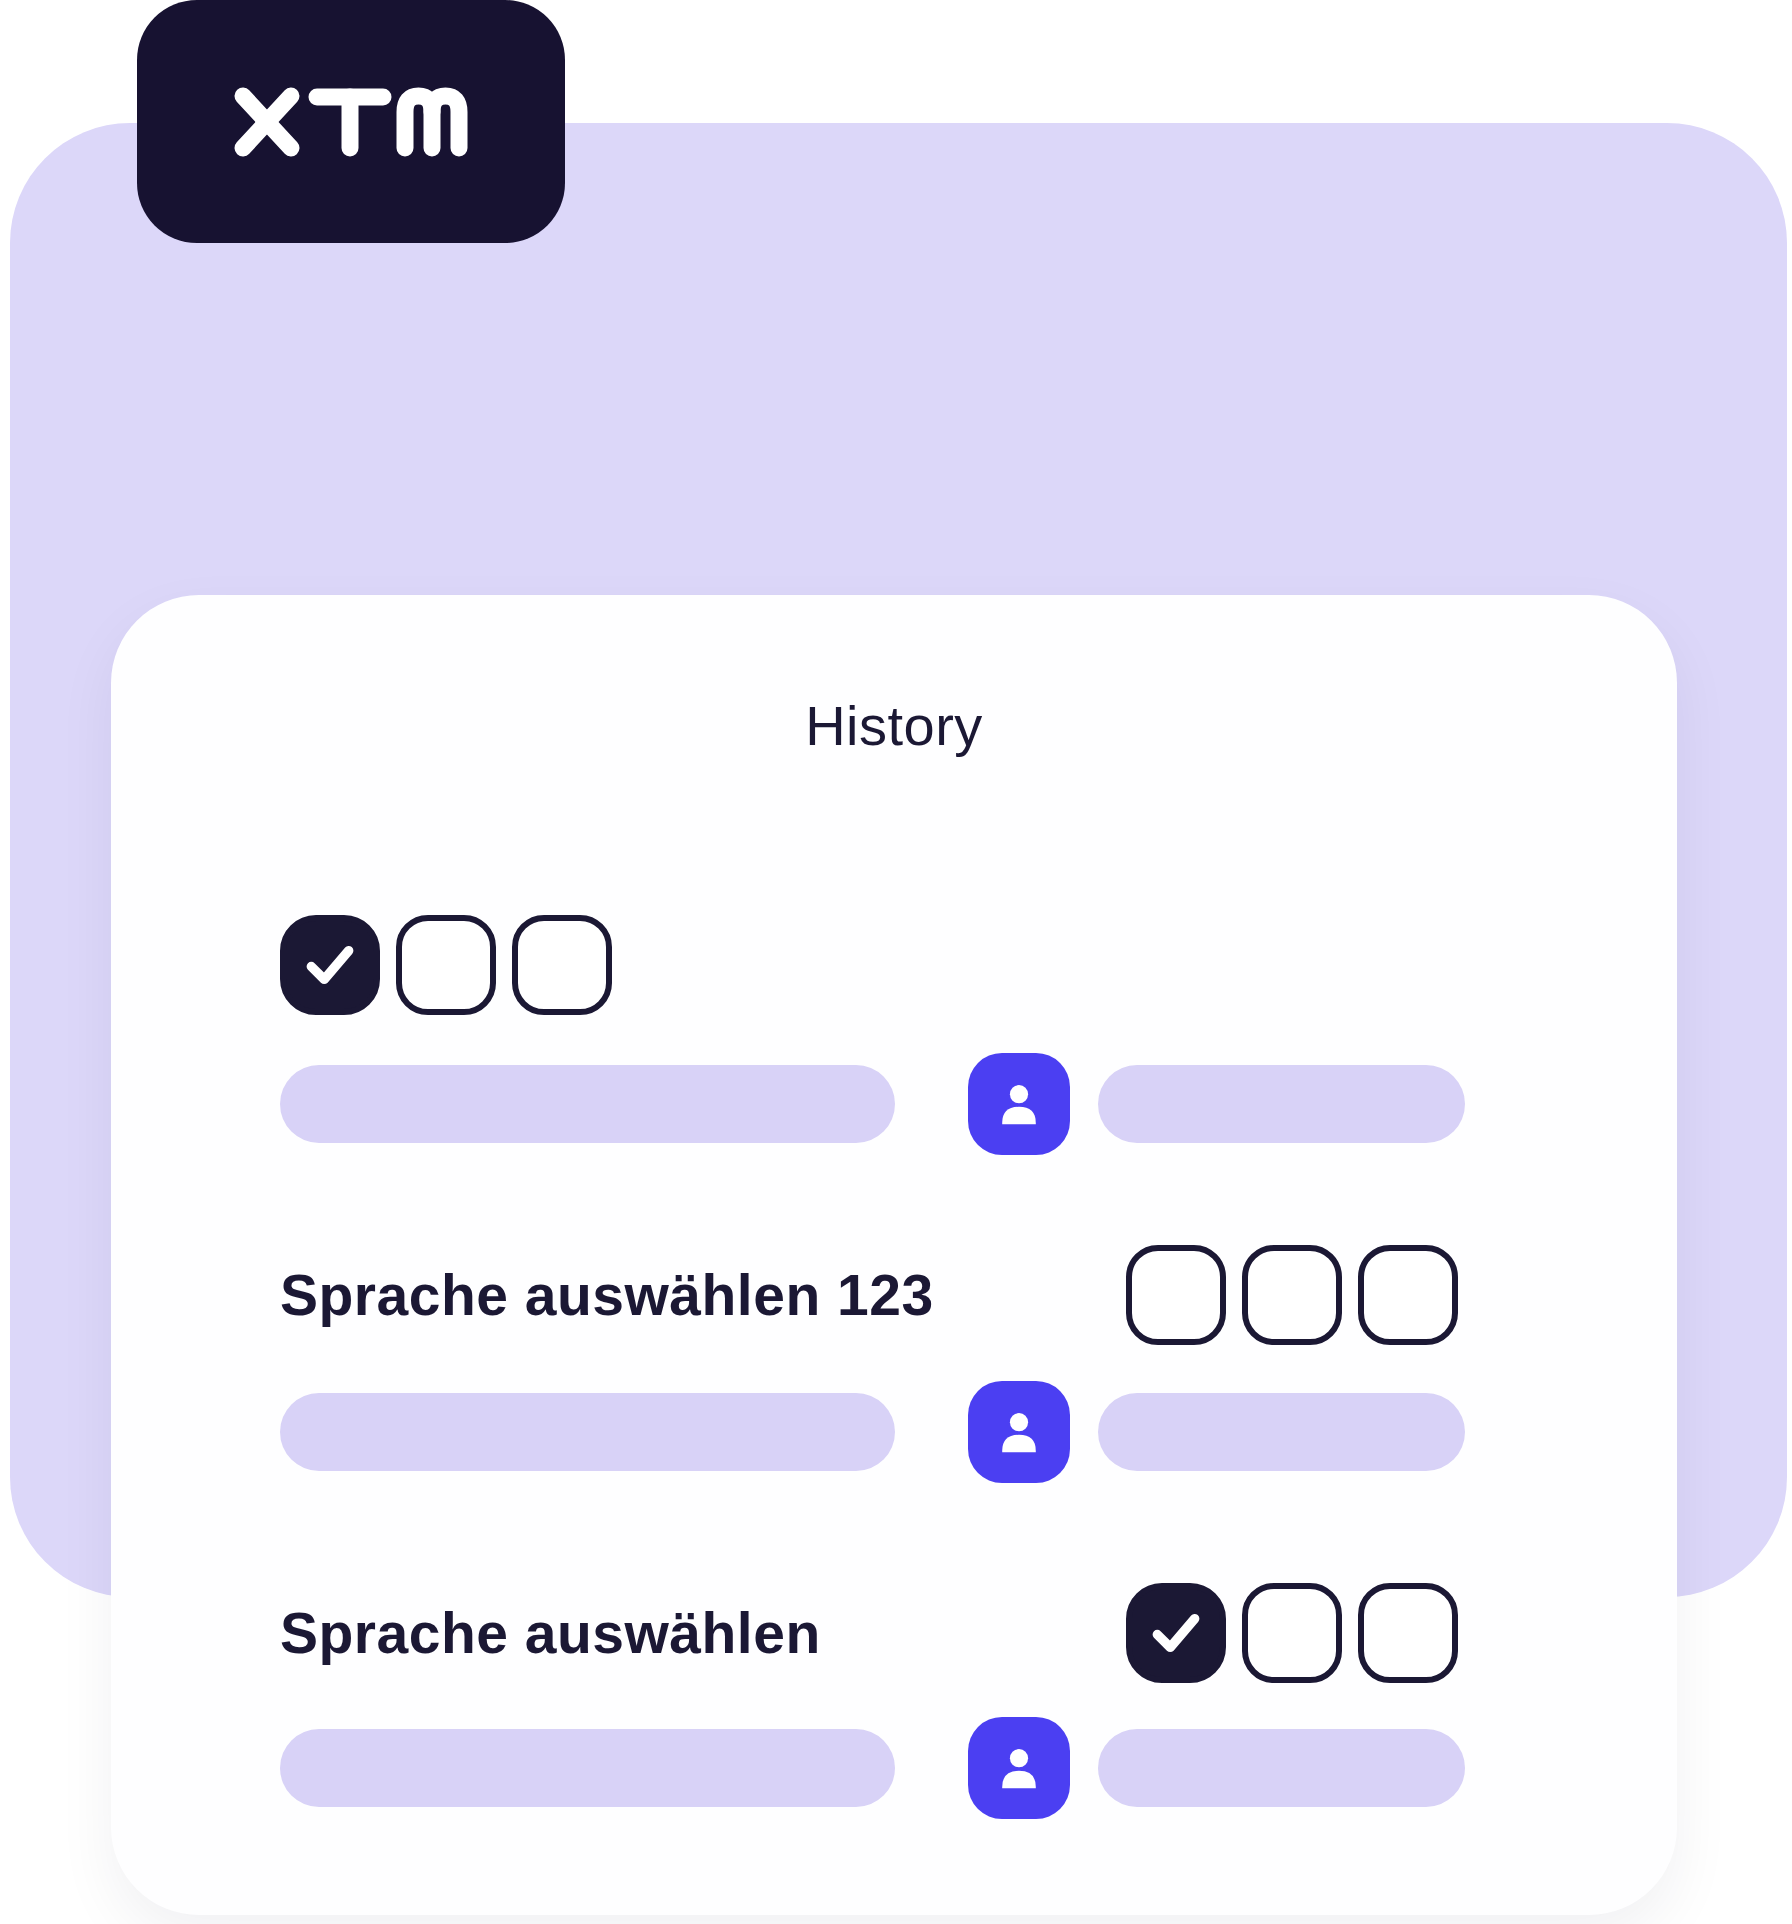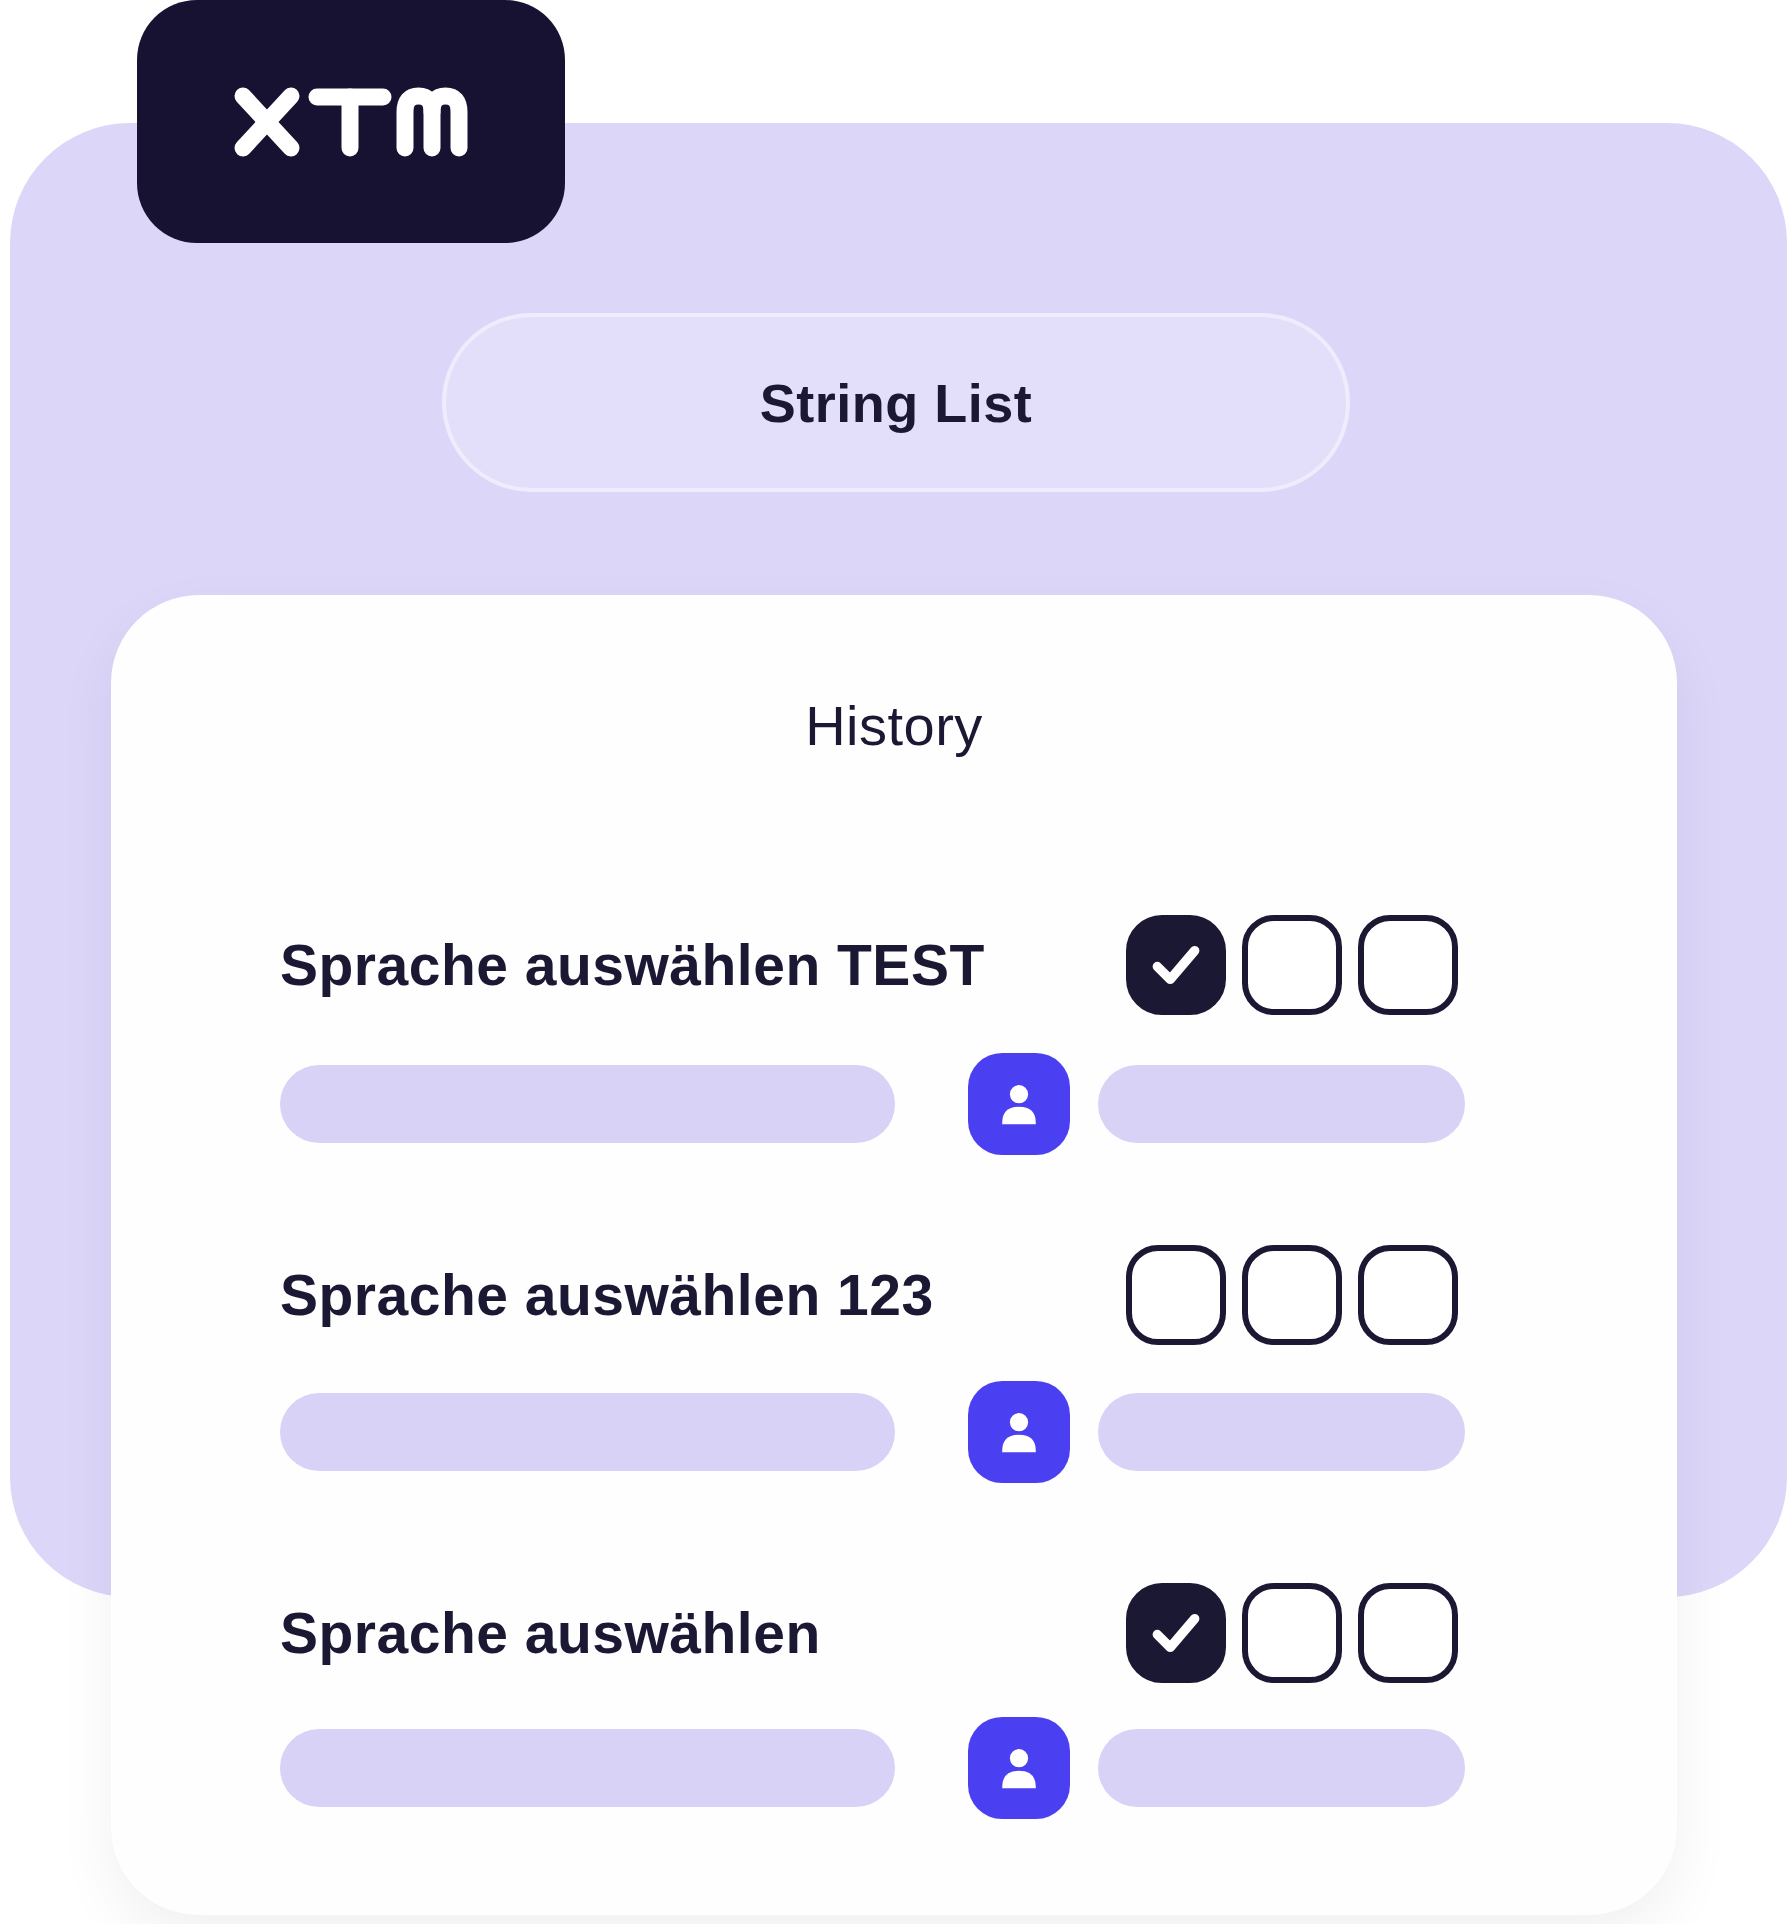--- a/index.html
+++ b/index.html
@@ -135,30 +135,26 @@
     <svg viewBox="0 0 236 74" fill="none" stroke="#ffffff" stroke-width="17" stroke-linecap="round">
       <path d="M10 11 L58 63"></path>
       <path d="M58 11 L10 63"></path>
       <path d="M84 12 L150 12"></path>
       <path d="M117 12 L117 63"></path>
       <path d="M172 63 L172 27 Q172 11 185.5 11 Q199 11 199 27 L199 63"></path>
       <path d="M199 27 Q199 11 212.5 11 Q226 11 226 27 L226 63"></path>
     </svg>
   </div>
 
-  <div class="string-list-pill">
-    <span class="pill-label">String List</span>
-  </div>
 
   <div class="white-card">
     <div class="history-title">History</div>
 
     <div class="history-row row1">
       <div class="row-header">
-        <span class="row-label">Sprache auswählen TEST</span>
         <div class="checkbox-group">
           <div class="checkbox checked">
             <svg viewBox="0 0 100 100" fill="none" stroke="#ffffff" stroke-width="13" stroke-linecap="round" stroke-linejoin="round">
                 <path d="M24 52 L42 70 L76 30"></path>
               </svg>
           </div>
           <div class="checkbox">
             
           </div>
           <div class="checkbox">

